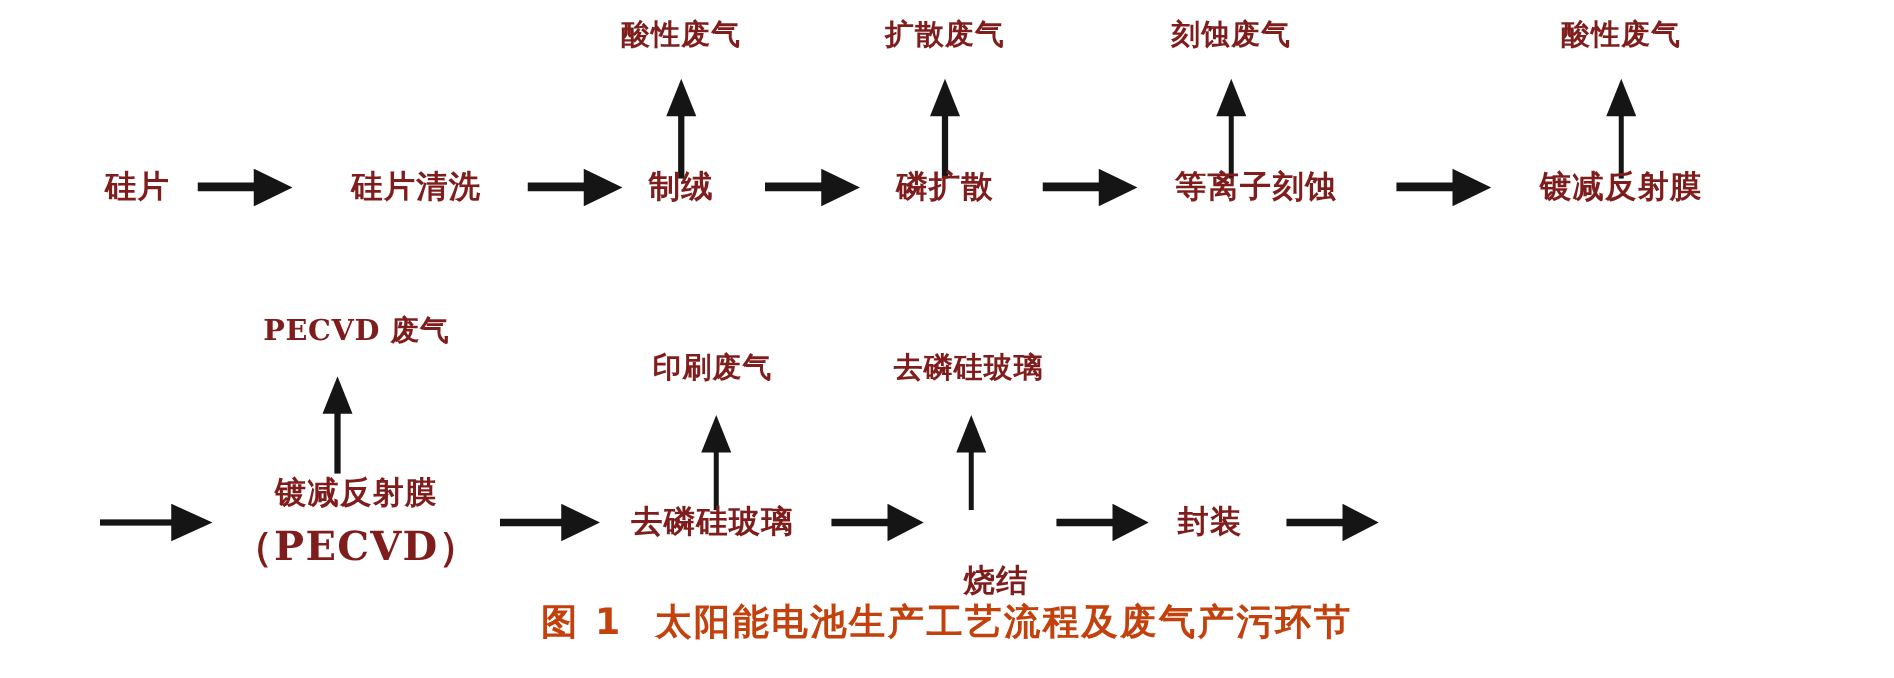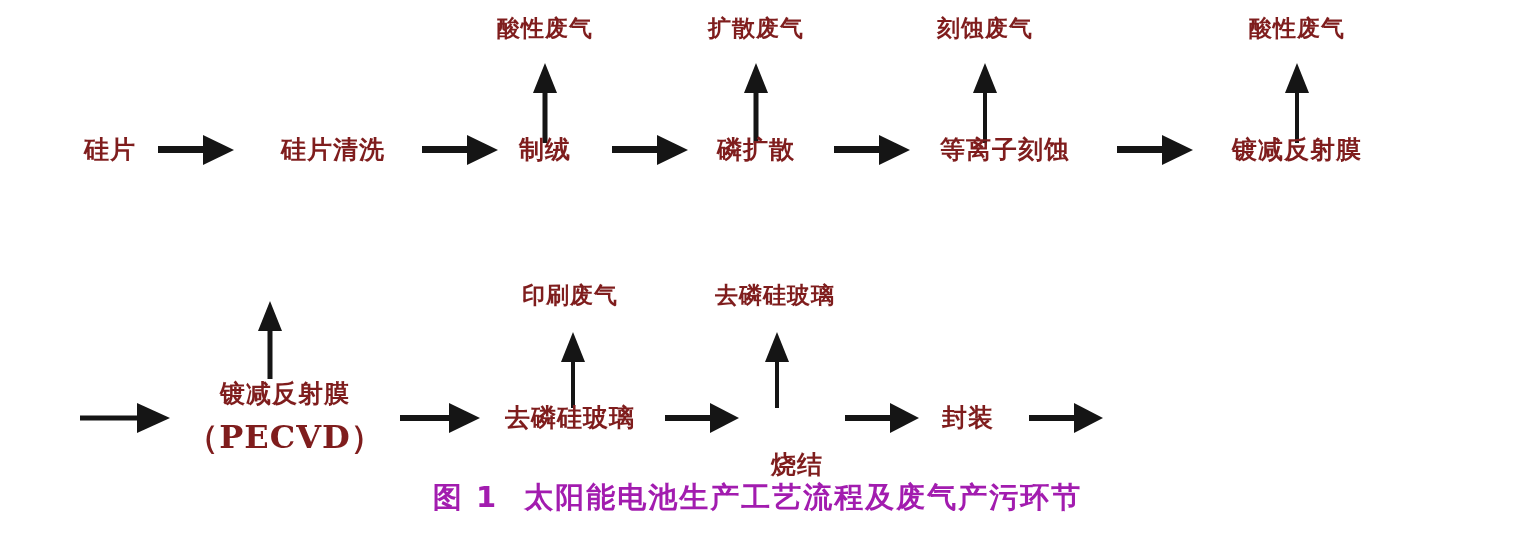--- a/index.html
+++ b/index.html
@@ -54,21 +54,21 @@
   #caption {
     position: absolute;
     left: 0;
     right: 0;
     top: 478px;
     text-align: center;
     font-family: "DejaVu Sans", "Liberation Sans", sans-serif;
     font-weight: bold;
     font-size: 29px;
     letter-spacing: 2px;
-    color: #a21caf;
+    color: #c2410c;
   }
   #caption .cap-num { margin-right: 26px; }
 </style>
 </head>
 <body>
 
 <div id="figure">
 
   <div class="node small" style="left:545px; top:28px;">酸性废气</div>
   <div class="node small" style="left:756px; top:28px;">扩散废气</div>
@@ -131,20 +131,21 @@
       <polygon points="76,15 45,30 45,0" fill="#151515"></polygon>
     </svg>
   </div>
   <div class="arrow" style="left:1155px; top:150px;">
     <svg width="76" height="30" viewBox="0 0 76 30" aria-hidden="true">
       <rect x="0" y="11" width="52" height="7" fill="#151515"></rect>
       <polygon points="76,15 45,30 45,0" fill="#151515"></polygon>
     </svg>
   </div>
 
+  <div class="node small latin" style="left:285px; top:265px;">PECVD 废气</div>
   <div class="node small" style="left:570px; top:295px;">印刷废气</div>
   <div class="node small" style="left:775px; top:295px;">去磷硅玻璃</div>
 
   <div class="arrow" style="left:270px; top:340px;">
     <svg width="26" height="78" viewBox="0 0 26 78" aria-hidden="true">
       <rect x="10.5" y="26" width="5" height="52" fill="#151515"></rect>
       <polygon points="13,0 25,30 1,30" fill="#151515"></polygon>
     </svg>
   </div>
   <div class="arrow" style="left:573px; top:370px;">

